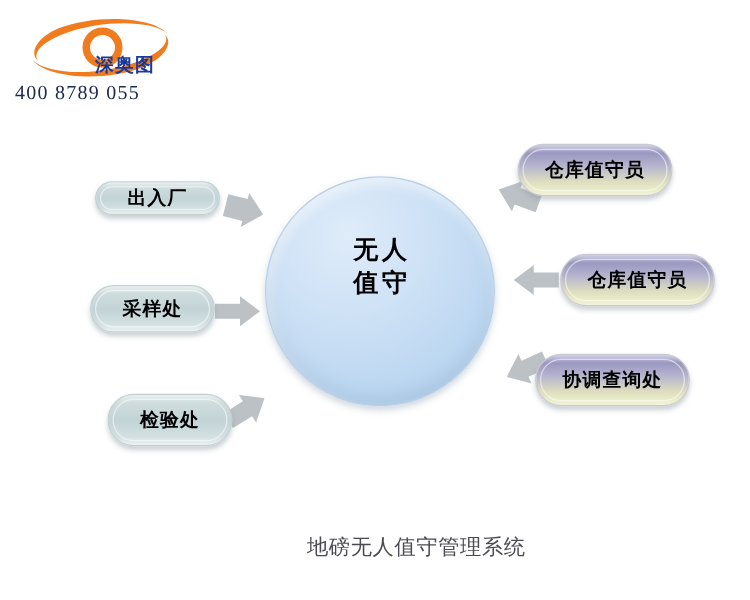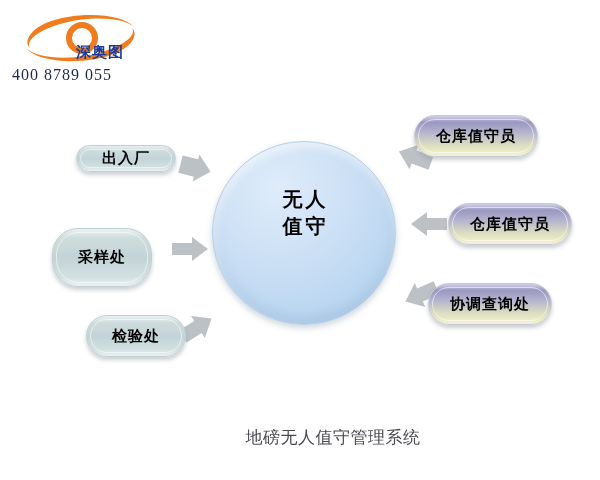--- a/index.html
+++ b/index.html
@@ -126,21 +126,21 @@
     left: 3px;
     top: 3px;
     right: 3px;
     bottom: 3px;
     border-radius: 23px;
     border: 1px solid rgba(255,255,255,0.55);
     pointer-events: none;
   }
 
   #node-left-1 { left: 76px;  top: 145px; width: 100px; height: 27px; }
-  #node-left-2 { left: 52px;  top: 228px; width: 100px; height: 59px; }
+  #node-left-2 { left: 72px;  top: 228px; width: 100px; height: 38px; }
   #node-left-3 { left: 86px;  top: 315px; width: 100px; height: 42px; }
 
   #node-right-1 { left: 414px; top: 115px; width: 124px; height: 42px; }
   #node-right-2 { left: 448px; top: 203px; width: 124px; height: 42px; }
   #node-right-3 { left: 428px; top: 283px; width: 124px; height: 42px; }
 
   
   .arrow {
     position: absolute;
   }

